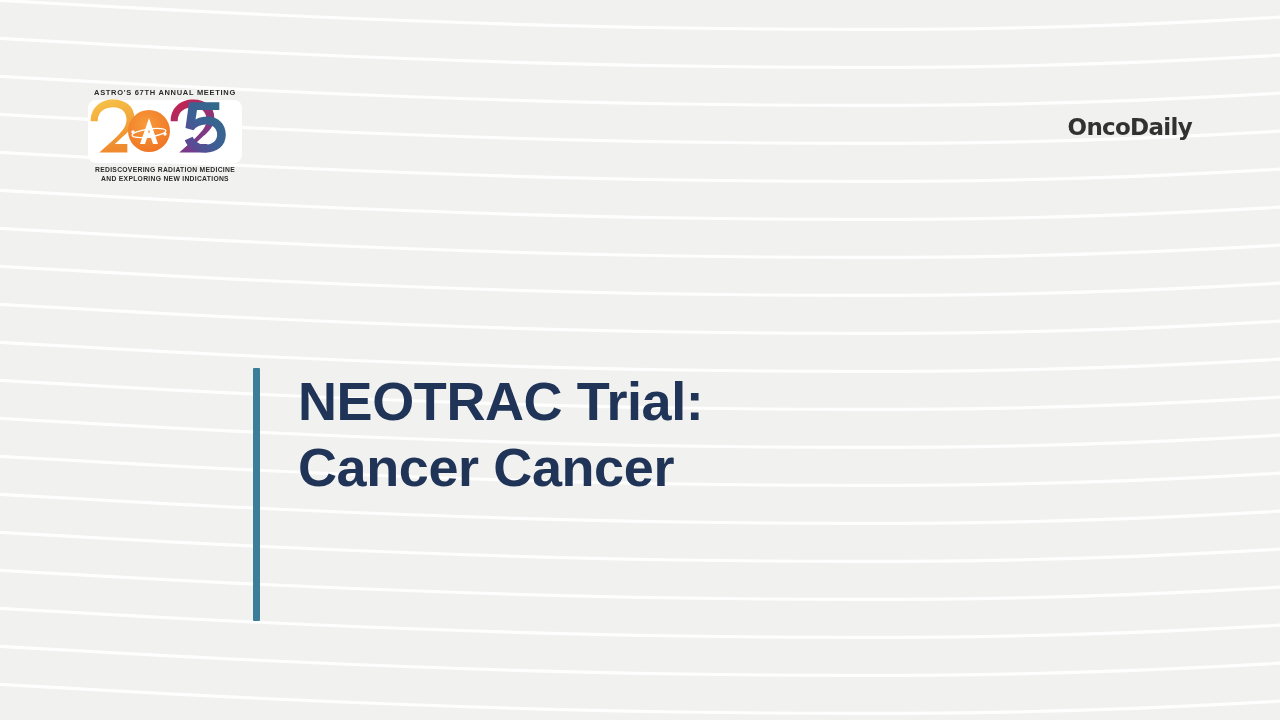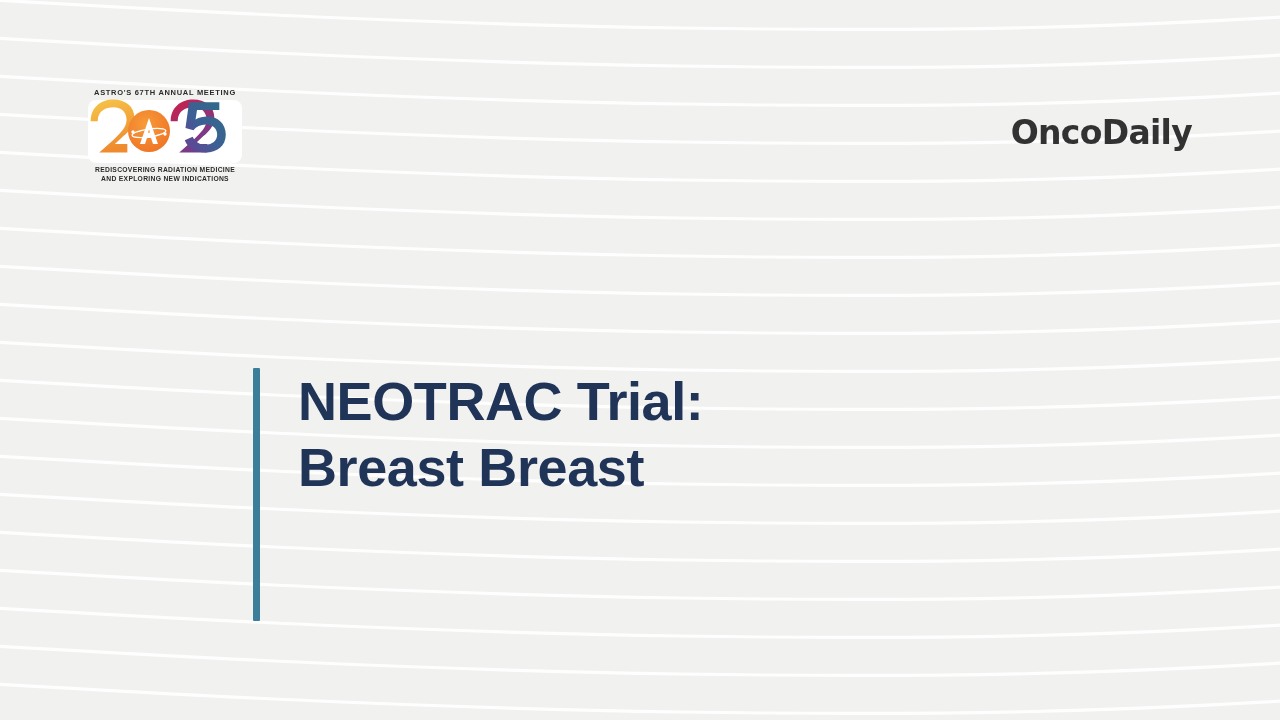--- a/index.html
+++ b/index.html
@@ -49,21 +49,21 @@
     width: 160px;
     height: 100px;
   }
 
   
   .oncodaily {
     position: absolute;
     right: 88px;
     top: 116px;
     font-family: "DejaVu Sans", sans-serif;
-    font-size: 33px;
+    font-size: 23px;
     font-weight: bold;
     letter-spacing: -0.7px;
     color: #323232;
     line-height: 1;
     white-space: nowrap;
   }
 
   
   .headline-wrap {
     position: absolute;
@@ -195,17 +195,17 @@
       <text x="160" y="190" text-anchor="middle" font-family="Liberation Sans, sans-serif" font-size="13.5" font-weight="bold" letter-spacing="0.6" fill="#2b2b2b">AND EXPLORING NEW INDICATIONS</text>
     </svg>
   </div>
 
   <div class="oncodaily">OncoDaily</div>
 
   <div class="headline-wrap">
     <div class="accent-bar"></div>
     <h1 class="headline">
       <span class="ln">NEOTRAC Trial:</span>
-      <span class="ln">Breast Breast</span>
+      <span class="ln">Cancer Cancer</span>
     </h1>
   </div>
 
 </div>
 
 </body></html>

